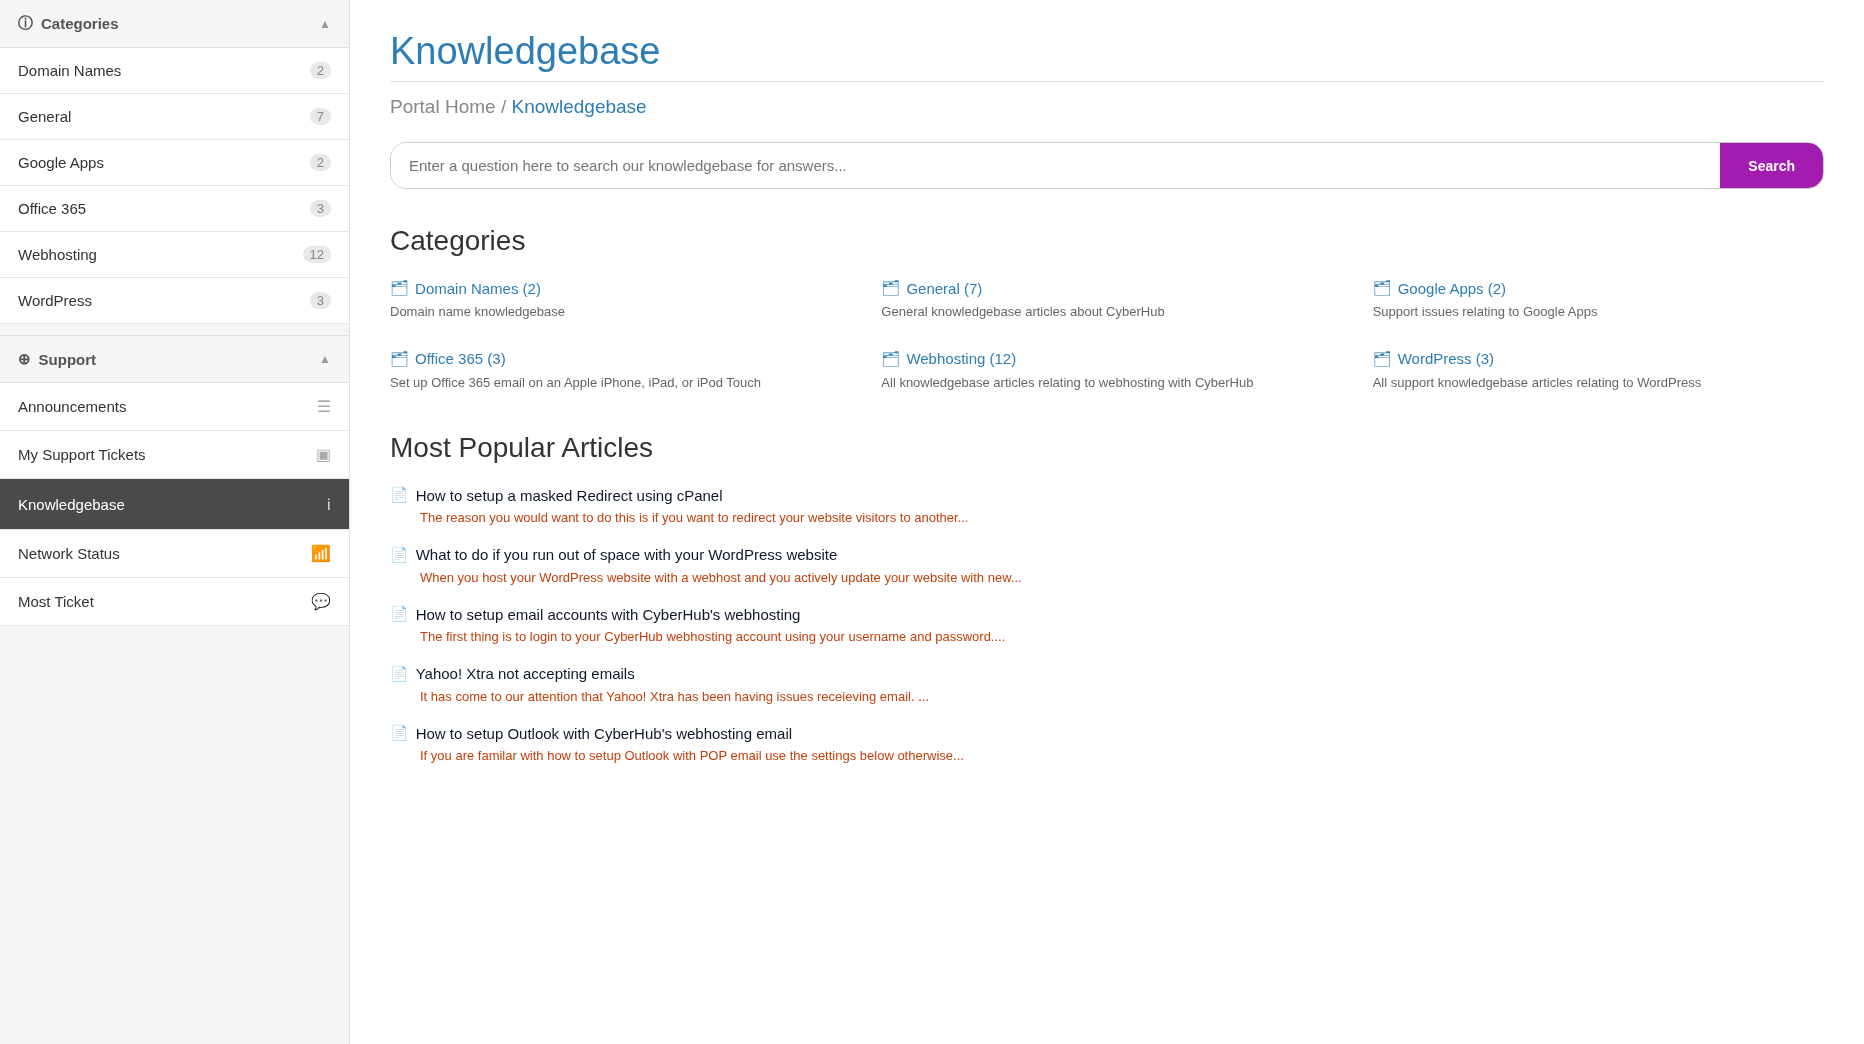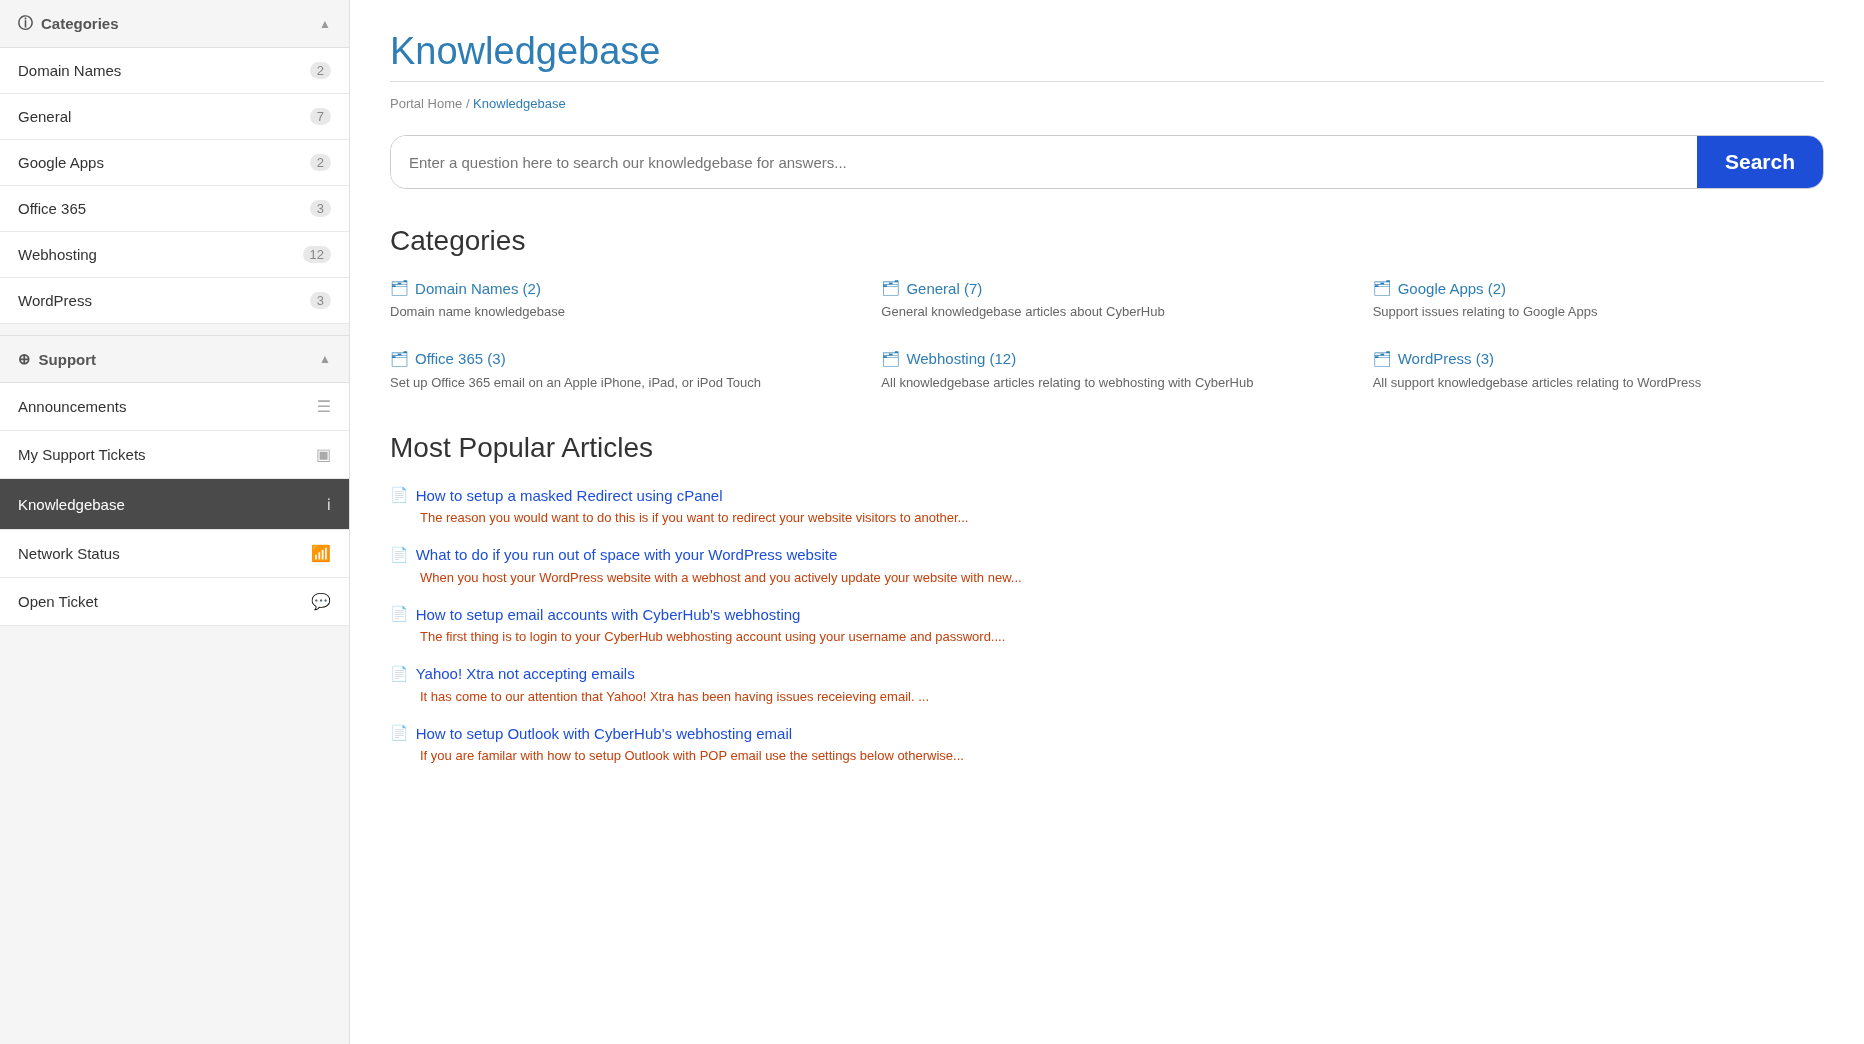--- a/index.html
+++ b/index.html
@@ -38,51 +38,51 @@
     .sidebar-item.active .item-icon { color: #ddd; }
 
     .sidebar-gap { height: 12px; background: #f5f5f5; border-bottom: 1px solid #e0e0e0; }
 
     
     .main { flex: 1; padding: 30px 40px; background: #fff; }
 
     .page-title { font-size: 38px; font-weight: 300; color: #2e7db5; margin-bottom: 8px; }
     .divider { border: none; border-top: 1px solid #ddd; margin-bottom: 14px; }
 
-    .breadcrumb { font-size: 13px; color: #888; margin-bottom: 24px; }
+    .breadcrumb { font-size: 19px; color: #888; margin-bottom: 24px; }
     .breadcrumb a { color: #888; }
     .breadcrumb .current { color: #2e7db5; }
 
     
     .search-bar { display: flex; margin-bottom: 36px; border: 1px solid #ccc; border-radius: 16px; overflow: hidden; }
     .search-input {
       flex: 1; padding: 14px 18px; font-size: 15px; border: none; outline: none;
       color: #999;
     }
     .search-button {
-      background: #1d4ed8; color: #fff; border: none; padding: 14px 28px;
-      font-size: 21px; cursor: pointer; font-weight: 600; margin-left: 48px;
+      background: #a21caf; color: #fff; border: none; padding: 14px 28px;
+      font-size: 14px; cursor: pointer; font-weight: 600; margin-left: 48px;
     }
 
     
     .section-title { font-size: 28px; font-weight: 300; color: #333; margin-bottom: 22px; }
 
     .categories-grid { display: grid; grid-template-columns: repeat(3, 1fr); gap: 28px 40px; margin-bottom: 40px; }
 
     .category-item { }
     .category-item .cat-title { display: flex; align-items: center; gap: 6px; margin-bottom: 5px; }
     .category-item .cat-title a { font-size: 15px; color: #2e7db5; }
     .category-item .folder-icon { color: #2e7db5; font-size: 15px; }
     .category-item .cat-desc { font-size: 13px; color: #666; line-height: 1.5; }
 
     
     .articles-list { }
     .article-item { margin-bottom: 18px; }
     .article-item .art-title { display: flex; align-items: center; gap: 7px; margin-bottom: 4px; }
-    .article-item .art-title a { font-size: 15px; color: #1d4ed8; }
+    .article-item .art-title a { font-size: 15px; color: #0f172a; }
     .article-item .doc-icon { color: #5b9bd5; font-size: 15px; }
     .article-item .art-desc { font-size: 13px; color: #c2410c; line-height: 1.5; margin-left: 30px; }
   </style>
 </head>
 <body>
 
 <div class="layout">
 
   <div class="sidebar">
 
@@ -139,21 +139,21 @@
     </div>
     <div class="sidebar-item active">
       <span class="item-label">Knowledgebase</span>
       <span class="item-icon">ℹ</span>
     </div>
     <div class="sidebar-item">
       <span class="item-label">Network Status</span>
       <span class="item-icon">📶</span>
     </div>
     <div class="sidebar-item">
-      <span class="item-label">Open Ticket</span>
+      <span class="item-label">Most Ticket</span>
       <span class="item-icon">💬</span>
     </div>
 
   </div>
 
   <div class="main">
 
     <h1 class="page-title">Knowledgebase</h1>
     <hr class="divider">
 

